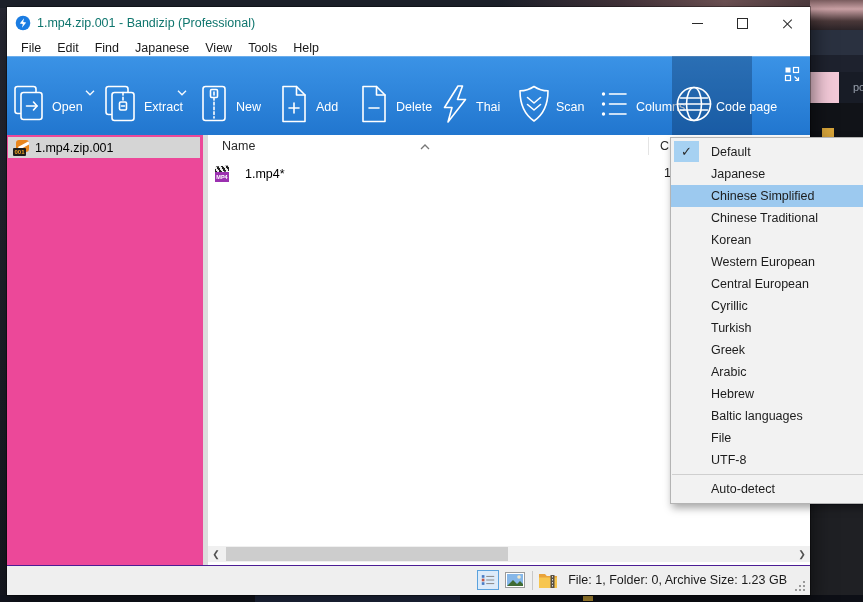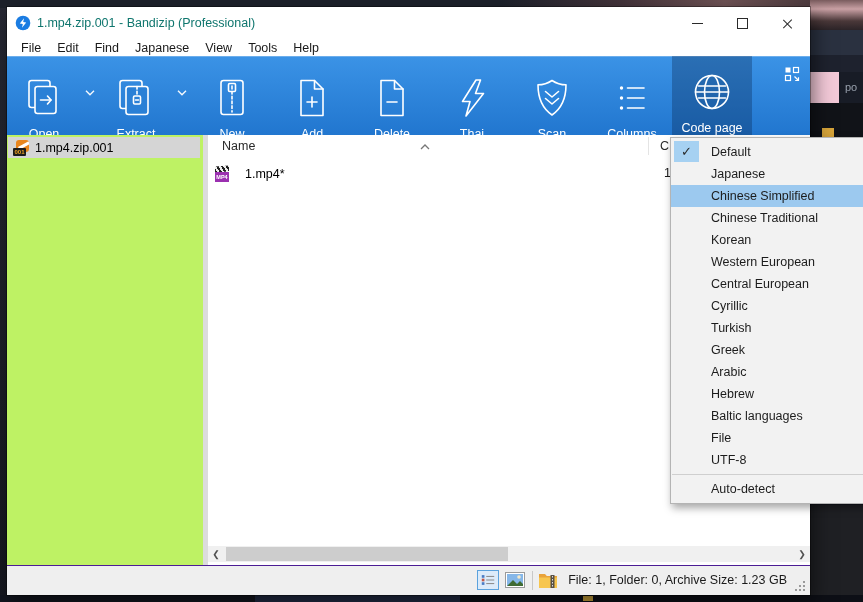--- a/index.html
+++ b/index.html
@@ -8,21 +8,21 @@
   
   .desk{position:absolute;}
   #desk-top{left:0;top:0;width:863px;height:8px;
     background:linear-gradient(90deg,#1d212b 0%,#1d212b 58%,#43333a 72%,#6e5254 84%,#3a2d31 100%);}
   #desk-right-wall{left:810px;top:0;width:53px;height:30px;
     background:linear-gradient(180deg,#7a5c5e,#c9a0a4 30%,#4a3839 70%,#2c2428);}
   #desk-right-navy{left:810px;top:30px;width:53px;height:25px;background:#2a3140;}
   #desk-right-navy2{left:810px;top:55px;width:53px;height:17px;background:#1e222e;}
   #desk-pink{left:810px;top:72px;width:29px;height:31px;background:#f3c9d8;}
   #desk-po{left:839px;top:72px;width:24px;height:31px;background:#181c26;color:#98a0ac;
-    font-size:11px;padding-top:9px;padding-left:6px;box-sizing:border-box;}
+    font-size:11px;padding-top:9px;padding-left:14px;box-sizing:border-box;}
   #desk-dark{left:810px;top:103px;width:53px;height:34px;background:#111318;}
   #desk-yellow{left:822px;top:128px;width:12px;height:9px;background:#d7a43a;border-bottom:2px solid #8a6a20;}
   #desk-right-bottom{left:810px;top:505px;width:53px;height:97px;background:#1f2024;}
   #desk-left{left:0;top:8px;width:7px;height:594px;background:linear-gradient(180deg,#262833,#15171f);}
   #desk-bottom{left:0;top:595px;width:863px;height:7px;background:#12151e;}
   #desk-bottom-seg1{left:255px;top:595px;width:205px;height:7px;background:#202a42;}
   #desk-bottom-seg2{left:460px;top:595px;width:403px;height:7px;background:#0d0f16;}
   #desk-bottom-folder{left:583px;top:596px;width:10px;height:5px;background:#c9a13b;}
 
   
@@ -42,34 +42,34 @@
   
   #menubar{position:absolute;left:0;top:33px;width:100%;height:16px;background:#fff;
     display:flex;align-items:center;padding-left:7px;box-sizing:border-box;}
   .mb-item{font-size:12.5px;color:#1a1a1a;padding:0 8px;}
   .mb-item:first-child{padding-left:7px;}
   
   #toolbar{position:absolute;left:0;top:49px;width:100%;height:79px;
     background:linear-gradient(180deg,#3b93e6,#2176cf);
     box-shadow:inset 0 1px 0 rgba(255,255,255,.25);
     display:flex;align-items:stretch;padding-left:1px;box-sizing:border-box;}
-  .tb-btn{display:flex;flex-direction:column;align-items:center;padding-top:20px;box-sizing:border-box;width:80px;}
+  .tb-btn{display:flex;flex-direction:row;align-items:center;padding-top:20px;box-sizing:border-box;width:80px;}
   .tb-btn.has-chev{width:72px;}
-  .tb-btn.pressed{background:rgba(5,30,66,.30);justify-content:flex-end;}
+  .tb-btn.pressed{background:rgba(5,30,66,.30);}
   .tb-ico svg{width:44px;height:44px;stroke:#fff;stroke-width:1.6;fill:none;stroke-linecap:round;stroke-linejoin:round;}
   .tb-ico .fillbg{fill:#2a80d6;}
   .tb-ico .dot{fill:#fff;stroke:none;}
   .tb-label{font-size:12.5px;color:#fff;margin-top:3px;white-space:nowrap;}
   .tb-chev{width:20px;display:flex;justify-content:center;padding-top:34px;box-sizing:border-box;}
   .tb-chev svg{width:10px;height:6px;stroke:#fff;stroke-width:1.4;fill:none;opacity:.95;}
   #customize-btn{position:absolute;right:8px;top:59px;width:18px;height:18px;}
   #customize-btn svg{width:16px;height:16px;stroke:#fff;stroke-width:1.2;fill:none;}
   
   #content{position:absolute;left:0;top:128px;width:100%;height:430px;background:#fff;}
-  #sidebar{position:absolute;left:0;top:0;width:196px;height:100%;background:#bef264;}
+  #sidebar{position:absolute;left:0;top:0;width:196px;height:100%;background:#ec4899;}
   .tree-row{position:absolute;left:1px;right:3px;top:2px;height:21px;background:#d5d5d5;
     display:flex;align-items:center;padding-left:5px;}
   .tree-label{font-size:12.5px;color:#000;margin-left:6px;}
   #panel-divider{position:absolute;left:196px;top:0;width:5px;height:100%;background:#dcdcdc;}
   #main{position:absolute;left:201px;top:0;width:602px;height:100%;background:#fff;}
   #col-header{position:absolute;left:0;top:0;width:100%;height:22px;}
   #col-name{position:absolute;left:14px;top:0;line-height:22px;font-size:12.5px;color:#2a2a2a;}
   #sort-arrow{position:absolute;left:212px;top:1px;}
   #sort-arrow svg{width:10px;height:6px;stroke:#777;stroke-width:1.3;fill:none;}
   #col-div{position:absolute;left:440px;top:2px;width:1px;height:18px;background:#e4e4e4;}

